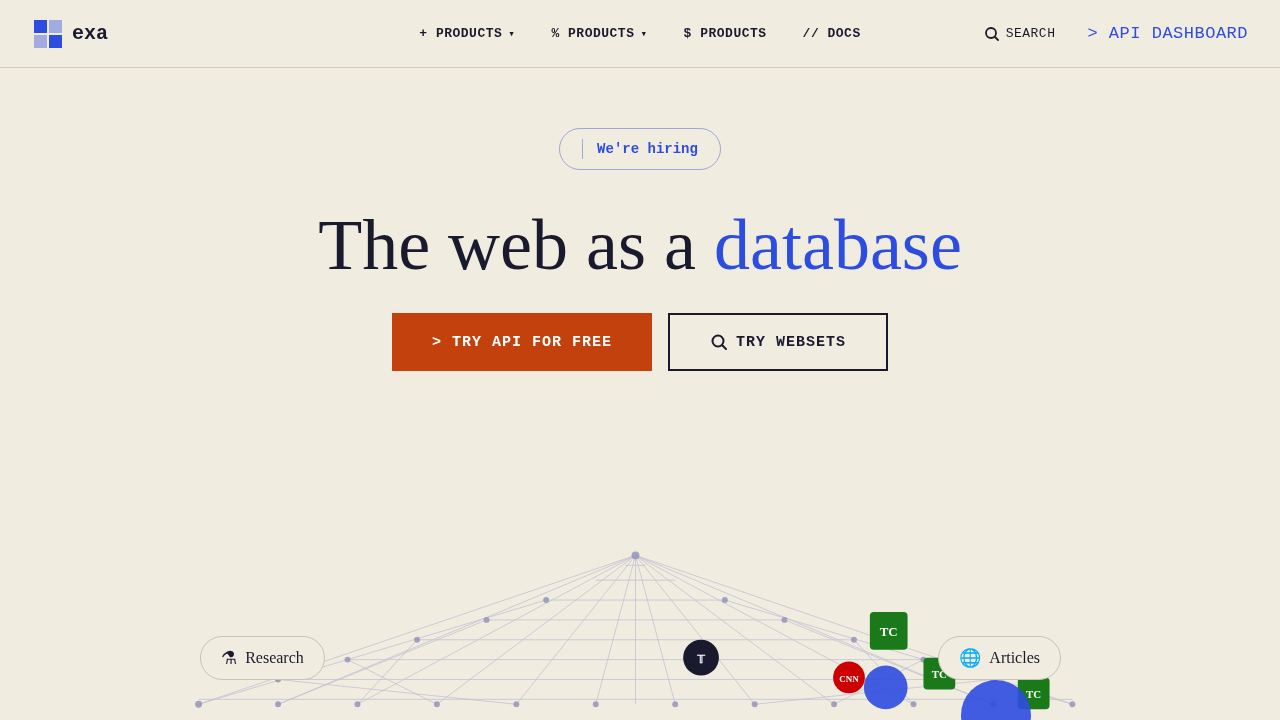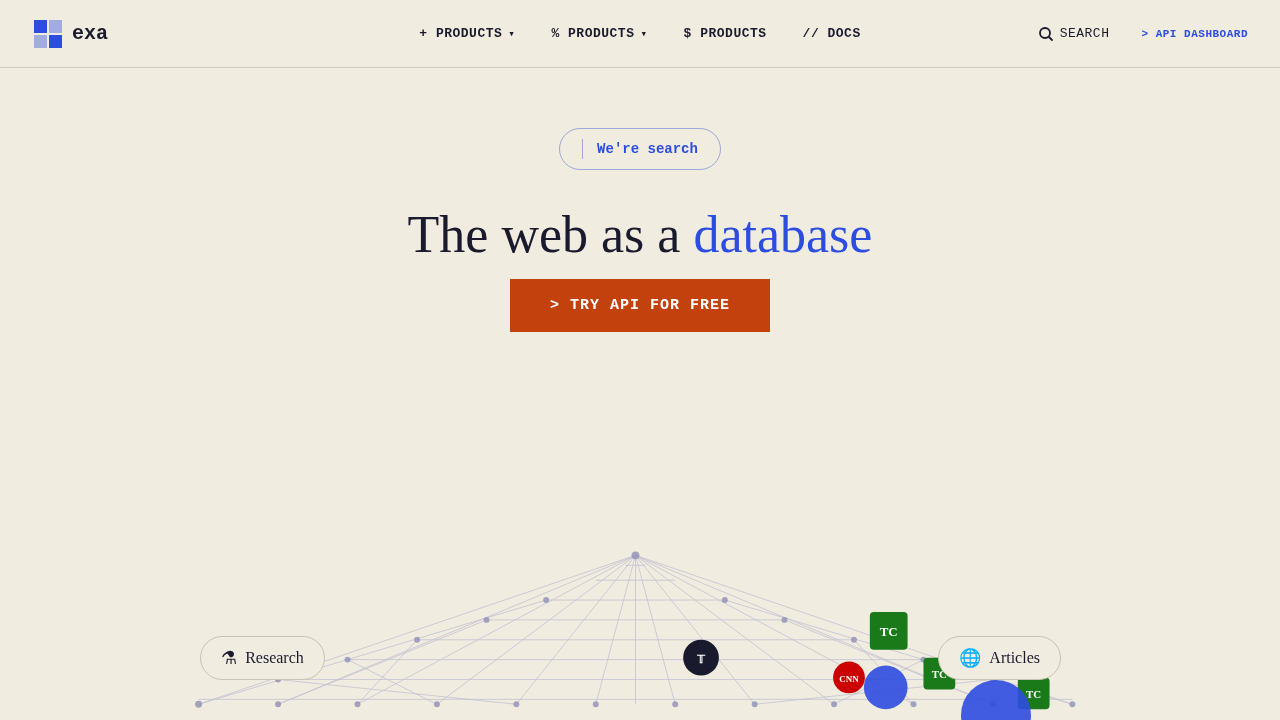--- a/index.html
+++ b/index.html
@@ -80,22 +80,22 @@
       font-family: 'Courier New', monospace;
       font-size: 13px;
       font-weight: 400;
       color: #1a1a2e;
       cursor: pointer;
       letter-spacing: 0.5px;
     }
 
     .nav-api-dashboard {
       font-family: 'Courier New', monospace;
-      font-size: 11px;
-      font-weight: 700;
+      font-size: 17px;
+      font-weight: 400;
       color: #2d4de0;
       text-decoration: none;
       cursor: pointer;
       letter-spacing: 0.5px;
     }
 
     
     .hero {
       display: flex;
       flex-direction: column;
@@ -135,26 +135,26 @@
     .announcement-right {
       font-family: 'Courier New', monospace;
       font-size: 14px;
       font-weight: 600;
       color: #2d4de0;
     }
 
     
     .hero-title {
       font-family: 'Georgia', serif;
-      font-size: 52px;
+      font-size: 72px;
       font-weight: 400;
       color: #1a1a2e;
       text-align: center;
       line-height: 1.1;
-      margin-bottom: 16px;
+      margin-bottom: 28px;
     }
 
     .hero-title .highlight {
       color: #2d4de0;
     }
 
     .hero-subtitle {
       font-family: 'Georgia', serif;
       font-size: 20px;
       color: #3a3a4e;
@@ -283,30 +283,37 @@
       <span>SEARCH</span>
     </div>
     <a class="nav-api-dashboard">&gt; API DASHBOARD</a>
   </div>
 </nav>
 
 <div class="hero">
 
   <div class="announcement-banner">
     <div class="announcement-divider"></div>
-    <span class="announcement-right">We're search</span>
+    <span class="announcement-right">We're hiring</span>
   </div>
 
   <h1 class="hero-title">
     <span>The web as a </span><span class="highlight">database</span>
   </h1>
 
 
   <div class="cta-buttons">
     <button class="btn-primary">&gt; TRY API FOR FREE</button>
+    <button class="btn-secondary">
+      <svg width="18" height="18" viewBox="0 0 18 18" fill="none">
+        <circle cx="8" cy="8" r="5.5" stroke="#1a1a2e" stroke-width="2"></circle>
+        <line x1="12.5" y1="12.5" x2="16" y2="16" stroke="#1a1a2e" stroke-width="2" stroke-linecap="round"></line>
+      </svg>
+      <span>TRY WEBSETS</span>
+    </button>
   </div>
 </div>
 
 <div class="network-area">
   <svg class="network-svg" viewBox="0 0 1280 230" xmlns="http://www.w3.org/2000/svg">
 
     <defs>
       <radialGradient id="meshGrad" cx="50%" cy="100%" r="80%">
         <stop offset="0%" stop-color="#c8c8e8" stop-opacity="0.6"></stop>
         <stop offset="100%" stop-color="#b0b0d0" stop-opacity="0.2"></stop>

